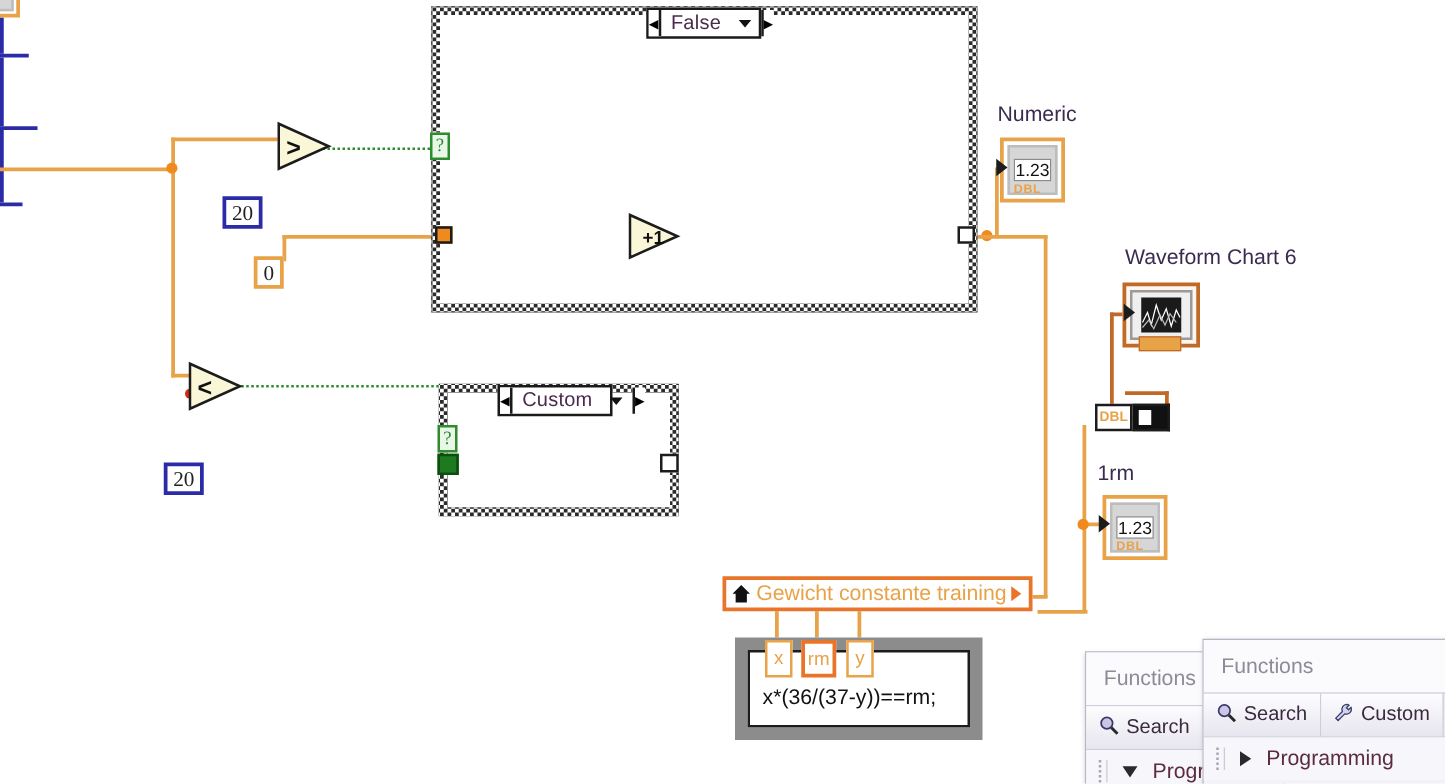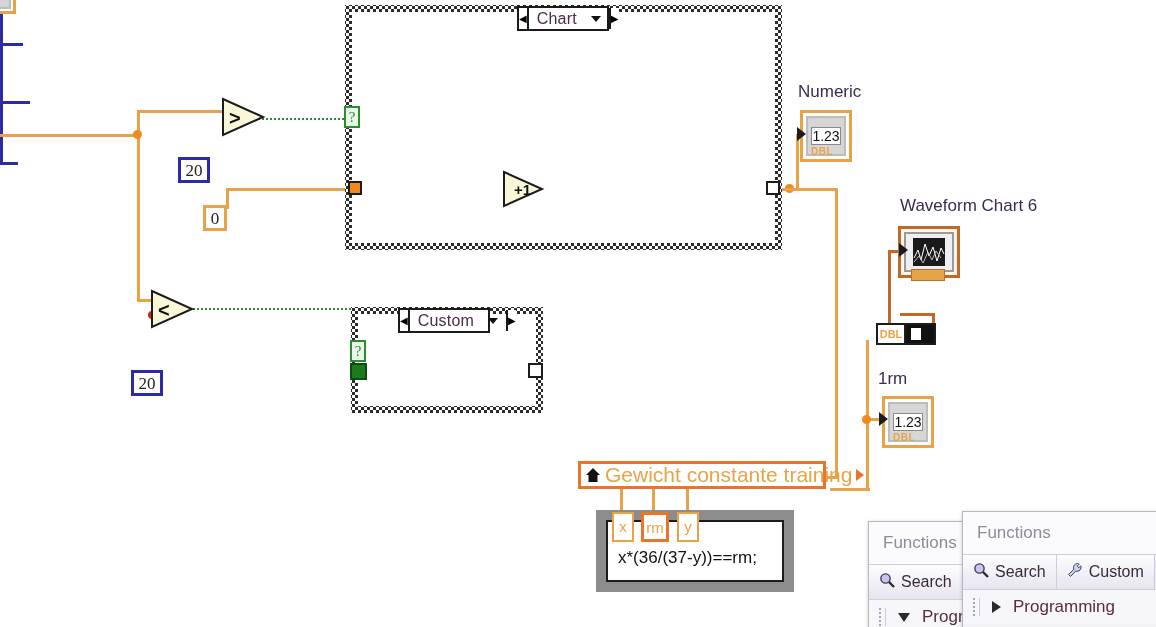--- a/index.html
+++ b/index.html
@@ -301,21 +301,21 @@
     gap: 4px;
     padding: 0 4px;
     z-index: 6;
   }
   .subvi-bar .home {
     width: 16px; height: 16px;
     position: relative;
     flex: 0 0 auto;
   }
   .subvi-bar .title {
-    font-size: 21px;
+    font-size: 17px;
     color: #E8A349;
     white-space: nowrap;
   }
   .subvi-bar .tri {
     width: 0; height: 0;
     border-top: 6px solid transparent;
     border-bottom: 6px solid transparent;
     border-left: 8px solid #E8752A;
     flex: 0 0 auto;
   }
@@ -494,21 +494,21 @@
   <div class="dotwire" style="left:250px; top:118px; width:98px;"></div>
   <div class="dotwire" style="left:178px; top:308px; width:176px;"></div>
   <div class="dotwire-v" style="left:354px; top:308px; height:52px;"></div>
   <div class="dotwire" style="left:362px; top:370px; width:172px;"></div>
 
   <div class="case-struct" style="left:345px; top:5px; width:437px; height:245px;"></div>
 
   <div class="case-selector" style="left:517px; top:6px; width:92px;">
     <div class="arrow">◀</div>
     <div class="label">
-      <span>Chart</span>
+      <span>False</span>
       <span class="caret"></span>
     </div>
     <div class="arrow right">▶</div>
   </div>
 
   <div class="selector-term" style="left:344px; top:106px;">?</div>
 
   <div class="tunnel orange" style="left:348px; top:181px;"></div>
   <div class="tunnel" style="left:766px; top:181px;"></div>
 
@@ -595,21 +595,21 @@
   <div class="subvi-bar" style="left:578px; top:461px; width:248px;">
     <span class="home">
       <svg width="16" height="16" viewBox="0 0 16 16">
         <polygon points="8,1 15,8 12.5,8 12.5,15 3.5,15 3.5,8 1,8" fill="#111"></polygon>
       </svg>
     </span>
     <span class="title">Gewicht constante training</span>
     <span class="tri"></span>
   </div>
 
-  <div class="formula" style="left:588px; top:510px; width:198px; height:82px;margin-left:8px;">
+  <div class="formula" style="left:588px; top:510px; width:198px; height:82px;">
     <div class="body">
       <div class="expr">x*(36/(37-y))==rm;</div>
     </div>
   </div>
   <div class="f-term" style="left:612px; top:512px;">x</div>
   <div class="f-term sel" style="left:641px; top:512px; width:28px;">rm</div>
   <div class="f-term" style="left:677px; top:512px;">y</div>
 
   <div class="palette" style="left:868px; top:521px; width:160px; height:110px;">
     <div class="pal-title">Functions</div>

